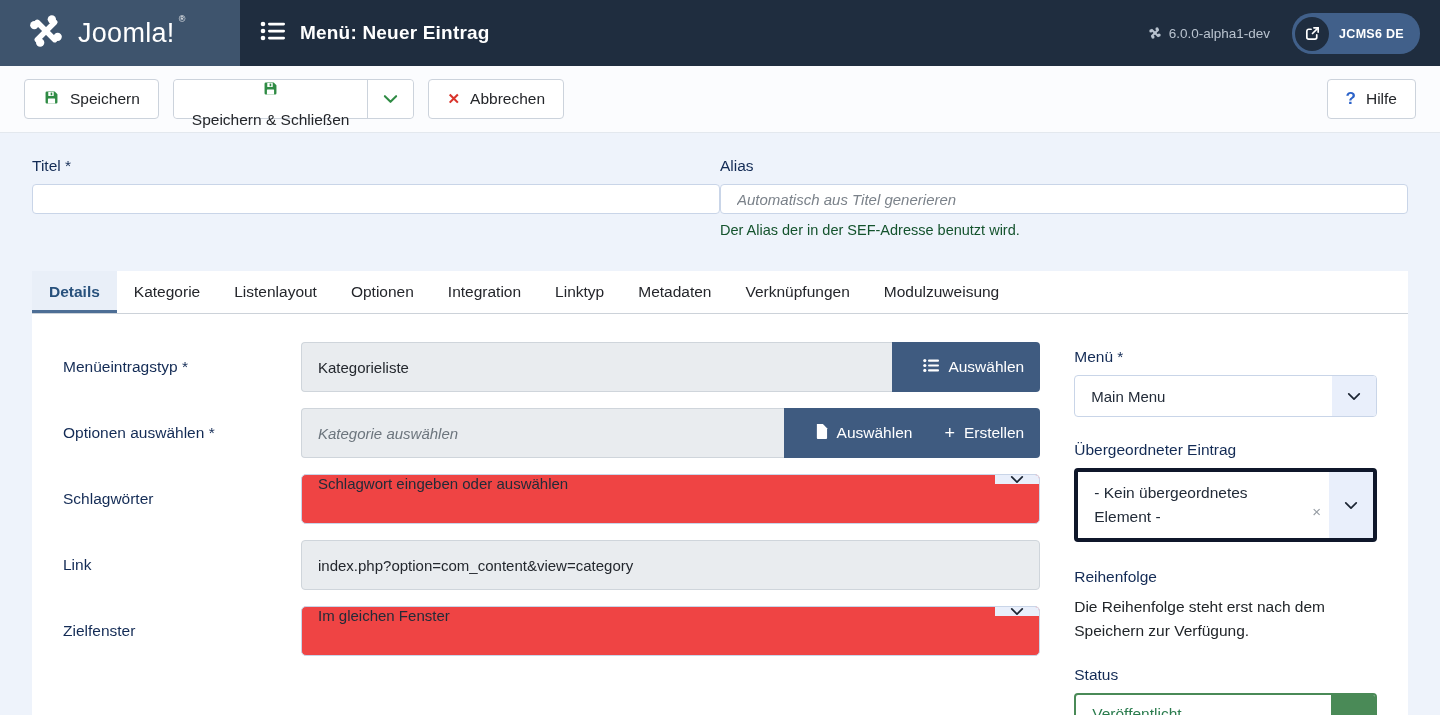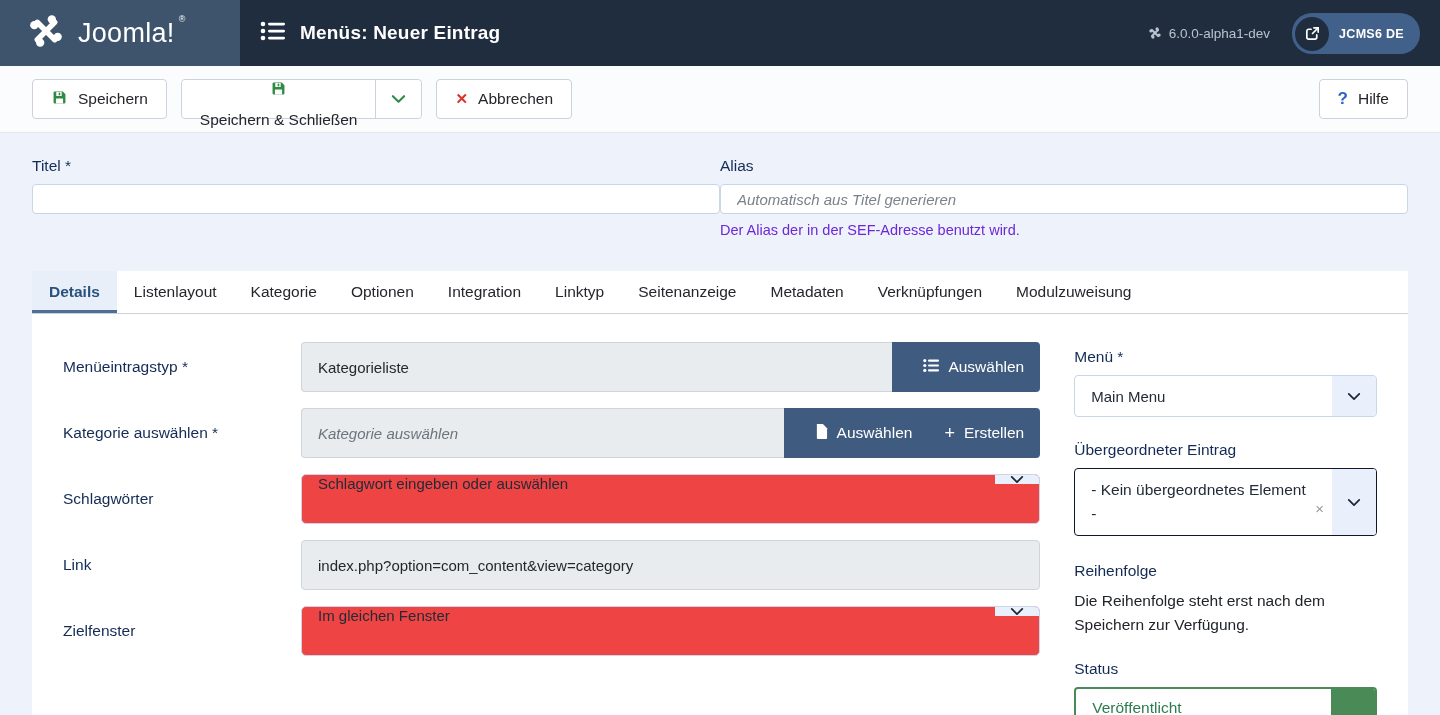--- a/index.html
+++ b/index.html
@@ -31,21 +31,21 @@
   }
   .pill-circle {
     width: 34px; height: 34px; border-radius: 50%;
     background: var(--c-header_bg, #1f2d3f);
     display: flex; align-items: center; justify-content: center;
   }
   .site-pill-label { color: #fff; font-size: 12.5px; font-weight: 700; letter-spacing: .3px; }
   
   .toolbar {
     height: 67px; background: #fbfcfe; border-bottom: 1px solid #e3e8ee;
-    display: flex; align-items: center; padding: 0 32px; gap: 14px;
+    display: flex; align-items: center; padding: 0 24px; gap: 14px;
   }
   .btn {
     display: flex; align-items: center; gap: 10px; height: 40px;
     background: #fff; border: 1px solid #ccd3dc; border-radius: 4px;
     padding: 0 18px; font-size: 15.5px; color: #24262a; cursor: pointer;
     font-family: inherit;
   }
   .btn-group { display: flex; align-items: stretch; border: 1px solid #ccd3dc; border-radius: 4px; background: #fff; height: 40px; }
   .btn-group .btn { border: none; height: 100%; flex-direction: column; }
   .btn-caret {
@@ -61,21 +61,21 @@
     display: grid; grid-template-columns: 1fr 1fr; 
     padding: 24px 32px 0 32px;
   }
   .field-label { color: var(--c-label, #132b55); font-size: 15.5px; margin-bottom: 9px; display: block; }
   .text-input {
     width: 100%; height: 30px; border: 1px solid #c9d5e8; border-radius: 4px;
     background: #fff; padding: 0 16px; font-size: 15px; font-family: inherit;
     color: #1d4ed8;
   }
   .text-input::placeholder { font-style: italic; color: #7b828a; }
-  .field-help { margin-top: 8px; font-size: 14.5px; color: #6d28d9; }
+  .field-help { margin-top: 8px; font-size: 14.5px; color: #14532d; }
   
   .panel { margin: 33px 32px 0 32px; background: #fff; min-height: 560px; }
   .tabs { display: flex; border-bottom: 1px solid #ccd2d9; height: 43px; }
   .tab {
     padding: 0 17px; line-height: 42px; font-size: 15.5px; color: #24262b;
     cursor: pointer; white-space: nowrap;
   }
   .tab.active {
     font-weight: 700; color: #28517c; background: #e9eff8;
     box-shadow: inset 0 -3px 0 #4d6e95;
@@ -110,21 +110,21 @@
   .select-text { flex: 1; display: flex; align-items: center; padding: 0 16px; font-size: 15px; color: #222b38; }
   .select-arrow {
     width: 44px; background: #e9effb; display: flex; align-items: center; justify-content: center;
     color: #1d2633;
   }
   
   .side-label { color: var(--c-label, #132b55); font-size: 15.5px; margin-bottom: 9px; display: block; }
   .side-select { height: 42px; display: flex; border: 1px solid #c9d5e8; border-radius: 4px; background: #fff; cursor: pointer; overflow: hidden; }
   .combo {
     position: relative; min-height: 66px; display: flex; align-items: stretch;
-    border: 1px solid #0f172a; border-radius: 4px; background: #fff; cursor: pointer; overflow: hidden;
+    border: 4px solid #0f172a; border-radius: 4px; background: #fff; cursor: pointer; overflow: hidden;
   }
   .combo-text { flex: 1; padding: 9px 26px 9px 16px; font-size: 15.5px; line-height: 24px; color: #222b38; display: flex; align-items: center; }
   .combo-clear { position: absolute; right: 52px; top: 32px; color: #969ca3; font-size: 15px; cursor: pointer; line-height: 1; }
   .mt-24 { margin-top: 24px; }
   .mt-26 { margin-top: 26px; }
   .side-help { font-size: 15.5px; line-height: 24px; color: #212529; }
   .status-select { border: 2px solid var(--c-status_green, #4a8a57); }
   .status-select .select-text { color: #2b7c4e; font-size: 15.5px; }
   .status-select .select-arrow { background: var(--c-status_green, #4a8a57); width: 44px; color: #15202b; }
 </style>
@@ -158,21 +158,21 @@
         <g fill="#fff">
           <circle cx="3" cy="4" r="2.3"></circle>
             <circle cx="3" cy="11" r="2.3"></circle>
             <circle cx="3" cy="18" r="2.3"></circle>
           <rect x="8" y="2.7" width="17" height="2.7" rx="1.3"></rect>
           <rect x="8" y="9.7" width="17" height="2.7" rx="1.3"></rect>
           <rect x="8" y="16.7" width="17" height="2.7" rx="1.3"></rect>
         </g>
       </svg>
     </span>
-    <h1 class="page-title">Menüs: Neuer Eintrag</h1>
+    <h1 class="page-title">Menü: Neuer Eintrag</h1>
     <div class="header-right">
       <span class="version">
         <svg width="14" height="14" viewBox="0 0 48 48">
           <g stroke="#b9c3cf" stroke-width="7" stroke-linecap="round" fill="none">
             <path d="M24 24L13.5 13.5"></path>
               <path d="M24 24L34.5 13.5"></path>
             <path d="M24 24L13.5 34.5"></path>
               <path d="M24 24L34.5 34.5"></path>
           </g>
           <g fill="#b9c3cf">
@@ -253,26 +253,25 @@
   <div>
     <label class="field-label">Alias</label>
     <input class="text-input" type="text" placeholder="Automatisch aus Titel generieren" style="">
     <div class="field-help">Der Alias der in der SEF-Adresse benutzt wird.</div>
   </div>
 </div>
 
 <div class="panel">
   <div class="tabs">
     <div class="tab active">Details</div>
+    <div class="tab">Kategorie</div>
     <div class="tab">Listenlayout</div>
-    <div class="tab">Kategorie</div>
     <div class="tab">Optionen</div>
     <div class="tab">Integration</div>
     <div class="tab">Linktyp</div>
-    <div class="tab">Seitenanzeige</div>
     <div class="tab">Metadaten</div>
     <div class="tab">Verknüpfungen</div>
     <div class="tab">Modulzuweisung</div>
   </div>
 
   <div class="panel-body">
 
     <div class="col-left">
 
       <div class="form-row">
@@ -293,21 +292,21 @@
                   </g>
                 </svg>
               </span>
               <span>Auswählen</span>
             </button>
           </div>
         </div>
       </div>
 
       <div class="form-row">
-        <span class="row-label">Kategorie auswählen *</span>
+        <span class="row-label">Optionen auswählen *</span>
         <div class="control has-append">
           <input class="readonly-input" type="text" readonly="" placeholder="Kategorie auswählen" style="">
           <div class="append-block">
             <button class="btn-primary">
               <span>
                 <svg width="13" height="17" viewBox="0 0 14 18">
                   <path d="M2 1h6.5L13 5.5V16a1 1 0 0 1-1 1H3a1 1 0 0 1-1-1z" fill="#fff"></path>
                 </svg>
               </span>
               <span>Auswählen</span>

